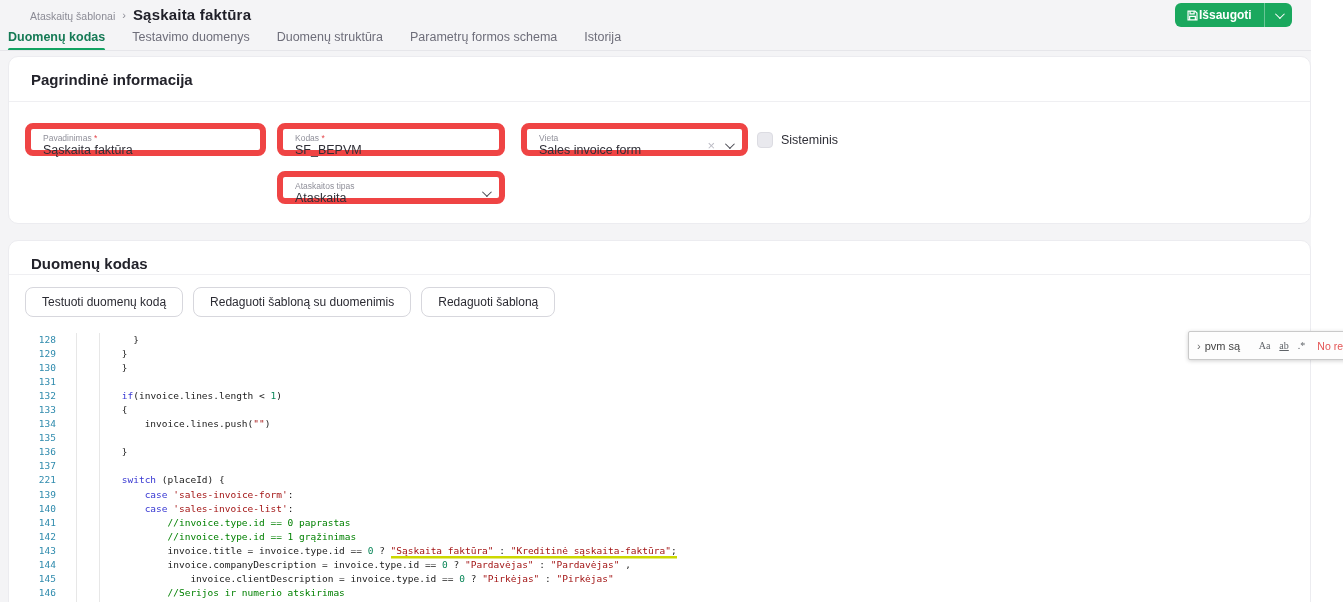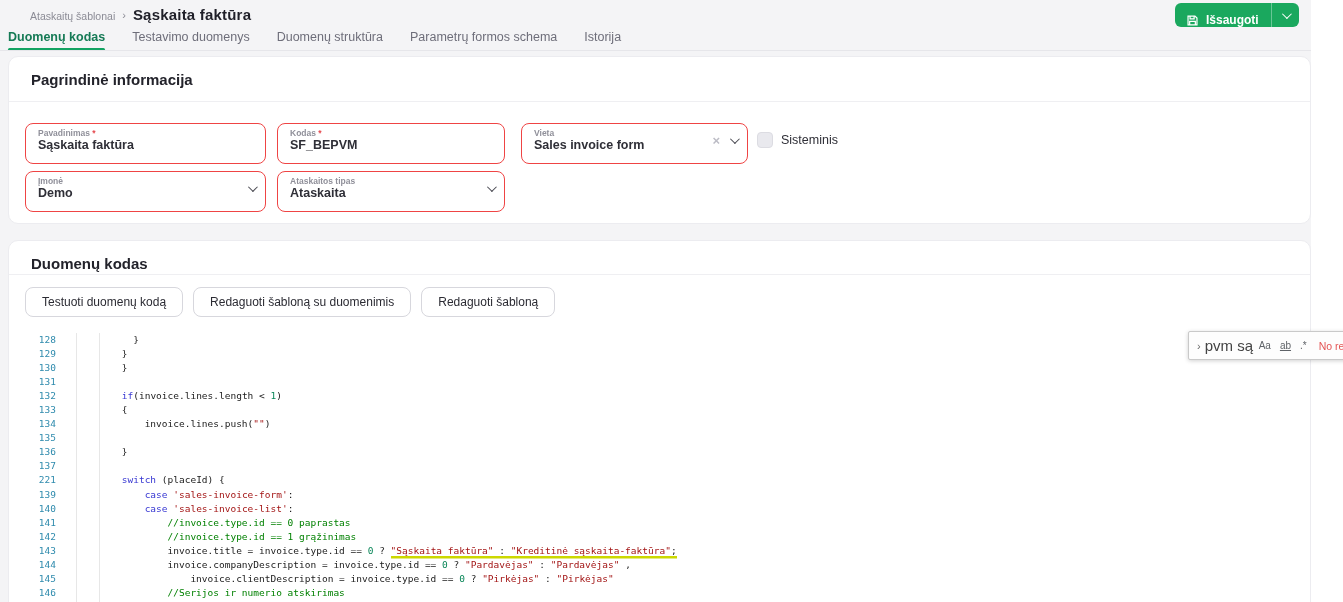--- a/index.html
+++ b/index.html
@@ -8,21 +8,21 @@
   .content { position:absolute; left:0; top:0; width:1311px; height:602px; background:#f4f4f6; }
 
   
   .breadcrumb { position:absolute; left:10px; top:6px; display:flex; align-items:baseline; gap:7px; }
   .crumb-parent { font-size:10.5px; color:#8b8b95;margin-left:20px; }
   .crumb-sep { font-size:11px; color:#8b8b95; transform:translateY(-1px); }
   .crumb-current { font-size:15px; font-weight:bold; color:#1f1f28; letter-spacing:.2px; }
 
   .save-btn { position:absolute; left:1175px; top:3px; height:24px; display:flex; align-items:stretch;
     background:#1aa85e; border-radius:6px; color:#fff; overflow:hidden; }
-  .save-main { display:flex; align-items:flex-end; gap:7px; padding:0 12px 0 11px; cursor:pointer; }
+  .save-main { display:flex; align-items:center; padding:0 12px 0 11px; cursor:pointer; }
   .save-label { font-size:12px; font-weight:bold; }
   .save-split { width:1px; background:rgba(255,255,255,.35); }
   .save-caret { width:27px; display:flex; align-items:center; justify-content:center; cursor:pointer; }
   .chev { width:7px; height:7px; border-right:1.6px solid #fff; border-bottom:1.6px solid #fff;
     transform:rotate(45deg) translateY(-2px); }
 
   
   .tabbar { position:absolute; left:8px; top:30px; right:0; height:21px; display:flex; gap:27px; }
   .tab { font-size:12.5px; color:#6e6e7a; cursor:pointer; position:relative; white-space:nowrap; padding-bottom:8px; }
   .tab.active { color:#157a55; font-weight:bold; }
@@ -32,22 +32,22 @@
 
   
   .card { position:absolute; left:8px; width:1303px; background:#fff; border:1px solid #ececf0; border-radius:10px; }
   .card-title { position:absolute; left:22px; top:14px; font-size:15px; font-weight:bold; color:#23232b; }
   .card-divider { position:absolute; left:0; right:0; height:1px; background:#efeff2; }
 
   #card-info { top:56px; height:168px; }
   #card-code { top:240px; height:380px; }
 
   
-  .field { position:absolute; height:41px; background:#fff; border:1px solid #ef4444; border-radius:8px;
-    padding:4px 10px 0 12px; cursor:text;font-weight:bold; }
+  .field { position:absolute; height:33px; background:#fff; border:6px solid #ef4444; border-radius:8px;
+    padding:4px 10px 0 12px; cursor:text; }
   .f-label { font-size:8.5px; color:#90909a; display:block; line-height:10px; }
   .f-req { color:#e5484d; }
   .f-value { font-size:12.5px; color:#2f2f37; line-height:15px; display:block; white-space:nowrap; }
   .f-icons { position:absolute; right:10px; top:0; height:33px; display:flex; align-items:center; gap:10px; }
   .x-icon { color:#bcbcc5; font-size:13px; cursor:pointer; line-height:1; }
   .sel-chev { width:7px; height:7px; border-right:1.7px solid #4a4a52; border-bottom:1.7px solid #4a4a52;
     transform:rotate(45deg) translateY(-2px); cursor:pointer; }
 
   .checkbox-row { position:absolute; left:748px; top:66px; height:33px; display:flex; align-items:center; gap:8px; cursor:pointer; }
   .checkbox { width:16px; height:16px; border-radius:4px; background:#e9e9ee; border:1px solid #dcdce2; }
@@ -70,23 +70,23 @@
   .tk-s { color:#a31515; }
   .tk-c { color:#008000; }
   .tk-n { color:#098658; }
   .tk-u { box-shadow:0 2.5px 0 0 #ccd800; }
 
   
   .find-widget { position:absolute; left:1188px; top:331px; width:172px; height:29px; background:#fdfdfd;
     border:1px solid #c9c9c9; border-radius:2px; box-shadow:0 1px 4px rgba(0,0,0,.18);
     display:flex; align-items:center; z-index:9; padding-left:4px; }
   .find-toggle { color:#6a6a6a; font-size:11px; padding:0 4px; cursor:pointer; }
-  .find-input { border:none; outline:none; background:transparent; font-size:15px; color:#444;
+  .find-input { border:none; outline:none; background:transparent; font-size:11px; color:#444;
     width:52px; font-family:"Liberation Sans", sans-serif; }
-  .find-opts { display:flex; align-items:center; gap:9px; margin-left:2px; color:#5f6368; font-size:10px; }
+  .find-opts { display:flex; align-items:center; gap:9px; margin-left:2px; color:#5f6368; font-size:10px;font-family:Liberation Serif, serif; }
   .find-opt { cursor:pointer; }
   .find-opt.ww { text-decoration:underline; }
   .find-results { color:#e45454; font-size:10.5px; margin-left:12px; white-space:nowrap; }
 
   .floppy-icon svg { display:block; }
 </style>
 </head>
 <body>
 
 <div class="content">
@@ -144,27 +144,20 @@
         <span class="x-icon">×</span>
         <span class="sel-chev"></span>
       </span>
     </div>
 
     <div class="checkbox-row">
       <span class="checkbox"></span>
       <span class="checkbox-label">Sisteminis</span>
     </div>
 
-    <div class="field" style="left:16px; top:114px; width:241px;">
-      <span class="f-label">Įmonė</span>
-      <span class="f-value">Demo</span>
-      <span class="f-icons">
-          <span class="sel-chev"></span>
-        </span>
-    </div>
 
     <div class="field" style="left:268px; top:114px; width:228px;">
       <span class="f-label">Ataskaitos tipas</span>
       <span class="f-value">Ataskaita</span>
       <span class="f-icons">
           <span class="sel-chev"></span>
         </span>
     </div>
   </div>
 

